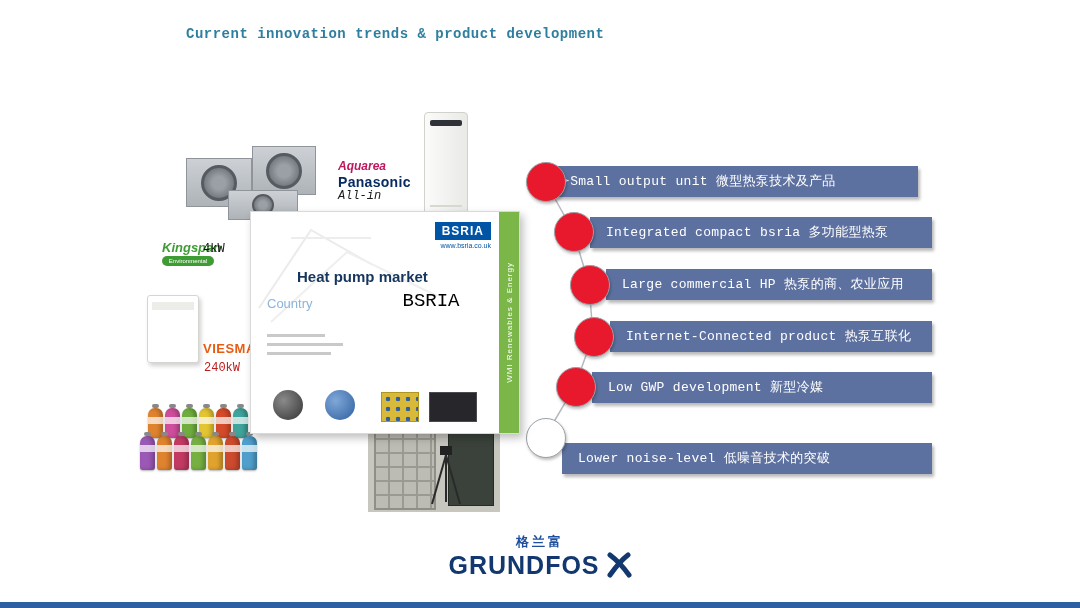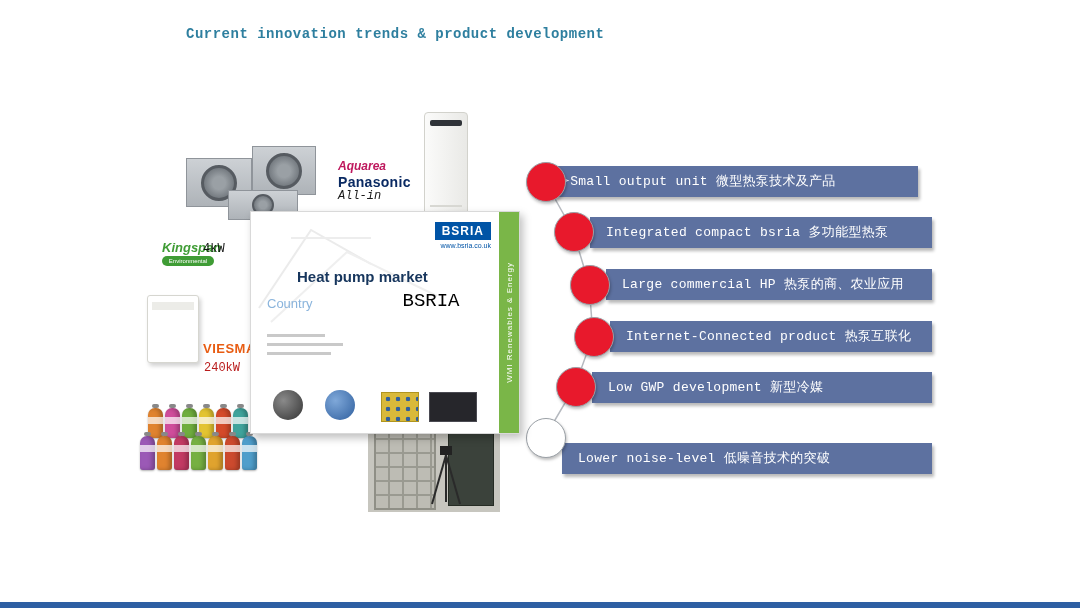--- a/index.html
+++ b/index.html
@@ -230,15 +230,24 @@
   <div class="bar b5">Low GWP development 新型冷媒</div>
   <div class="bar b6">Lower noise-level 低噪音技术的突破</div>
 
   <div class="dot dot-red d1"></div>
   <div class="dot dot-red d2"></div>
   <div class="dot dot-red d3"></div>
   <div class="dot dot-red d4"></div>
   <div class="dot dot-red d5"></div>
   <div class="dot dot-white d6"></div>
 
+  <div class="grundfos">
+    <div class="g-cn">格兰富</div>
+    <div class="g-row">
+      <span>GRUNDFOS</span><svg width="26" height="26" viewBox="0 0 26 26">
+        <path d="M4 3 C 12 9 18 16 23 23" stroke="#12386f" stroke-width="5" fill="none" stroke-linecap="round"></path>
+        <path d="M22 3 C 14 9 9 16 4 23" stroke="#12386f" stroke-width="5" fill="none" stroke-linecap="round"></path>
+      </svg>
+    </div>
+  </div>
   <div class="bottomstrip"></div>
 
 </div>
 
 </body></html>

